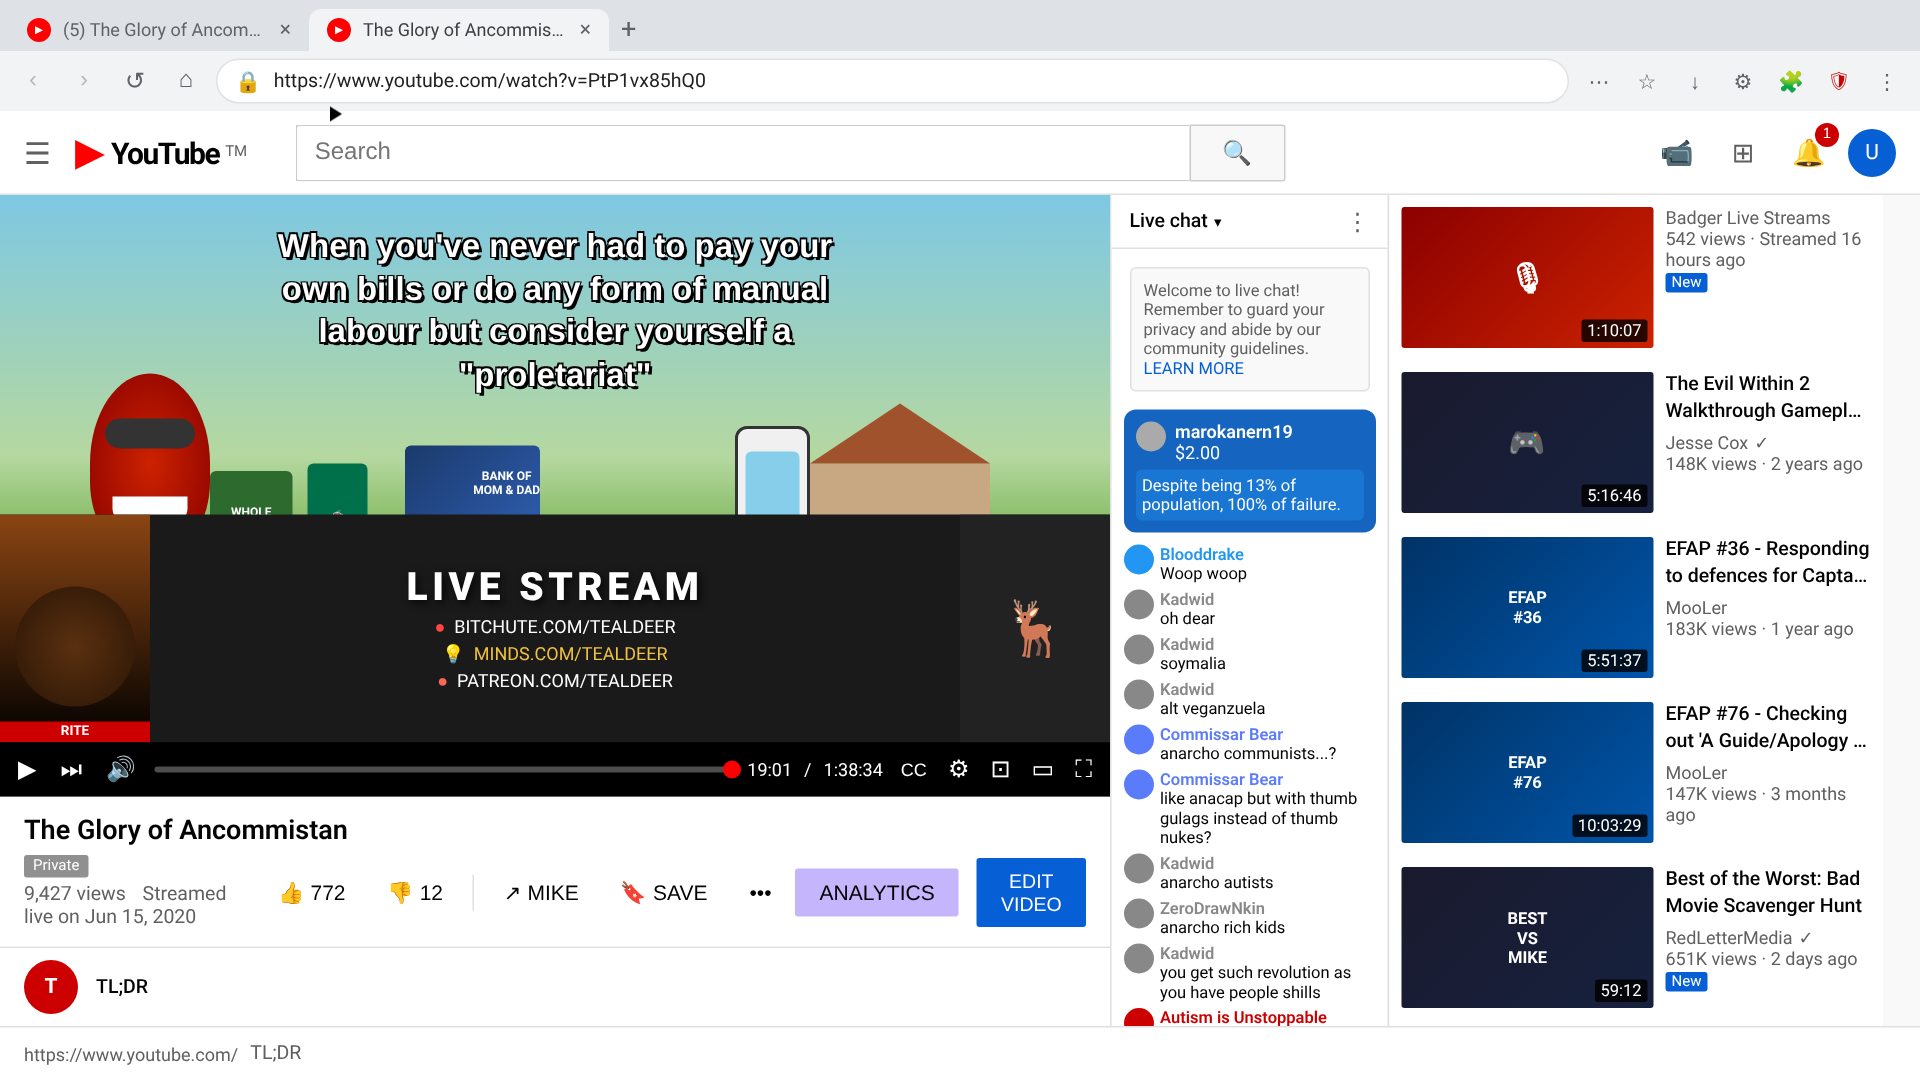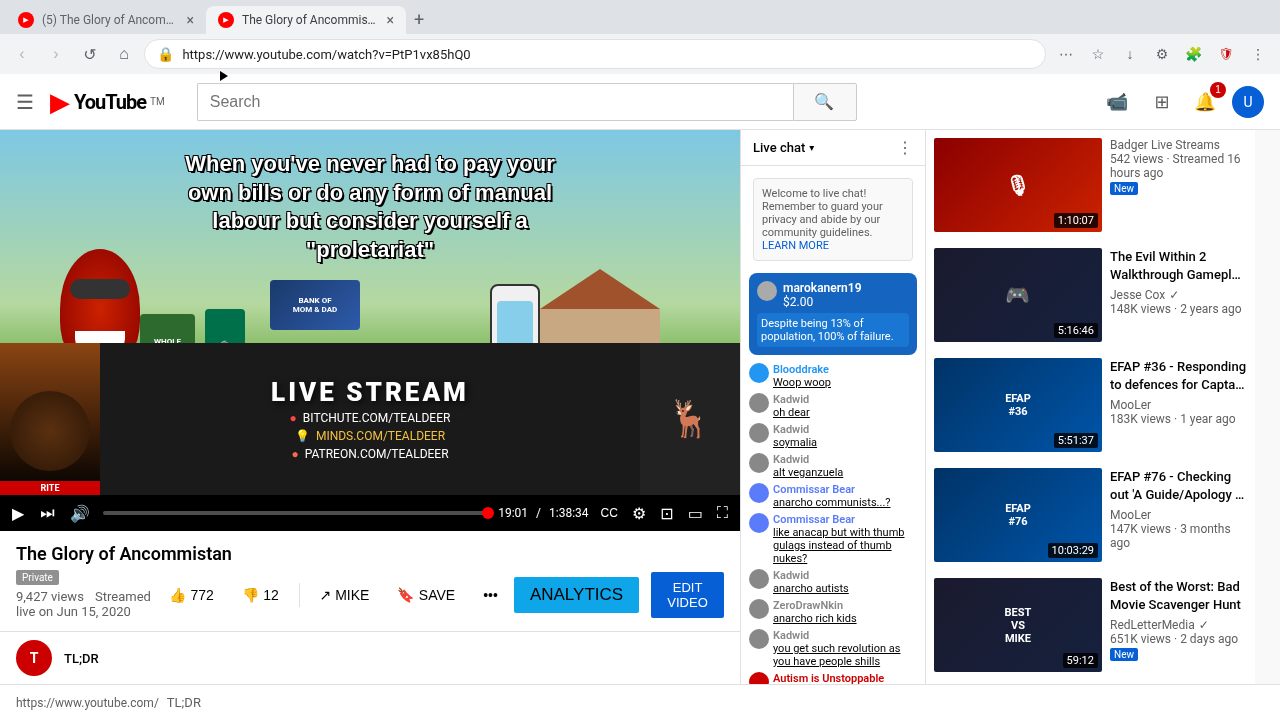--- a/index.html
+++ b/index.html
@@ -53,37 +53,37 @@
     
     .video-info { background: white; padding: 12px 16px; border-bottom: 1px solid #e0e0e0; }
     .video-title { font-size: 18px; font-weight: 600; color: #030303; margin-bottom: 6px; }
     .channel-badge { background: #909090; color: white; font-size: 10px; padding: 2px 6px; border-radius: 2px; }
     .video-stats { font-size: 13px; color: #606060; }
     .video-actions { display: flex; align-items: center; gap: 4px; }
     .action-btn { display: flex; align-items: center; gap: 4px; padding: 8px 12px; border: none; background: transparent; cursor: pointer; font-size: 14px; color: #030303; border-radius: 2px; }
     .action-count { font-size: 14px; font-weight: 500; }
     .action-sep { width: 1px; height: 24px; background: #e0e0e0; margin: 0 4px; }
     .more-btn { margin-left: auto; }
-    .analytics-btn { background: #0ea5e9; padding: 8px 16px; border: none; cursor: pointer; font-size: 17px; font-weight: 500; border-radius: 2px; margin-left: auto; }
+    .analytics-btn { background: #c4b5fd; padding: 8px 16px; border: none; cursor: pointer; font-size: 14px; font-weight: 500; border-radius: 2px; margin-left: auto; }
     .edit-video-btn { background: #065fd4; color: white; padding: 8px 16px; border: none; cursor: pointer; font-size: 13px; font-weight: 500; border-radius: 2px; margin-left: 8px; }
 
     
     .channel-info-bar { display: flex; align-items: center; padding: 8px 16px; background: white; gap: 12px; }
     .channel-avatar { width: 36px; height: 36px; border-radius: 50%; background: #cc0000; flex-shrink: 0; display: flex; align-items: center; justify-content: center; color: white; font-size: 14px; font-weight: 700; }
     .channel-name { font-size: 13px; font-weight: 500; }
 
     
     .chat-section { width: 185px; flex-shrink: 0; background: white; border-left: 1px solid #e0e0e0; display: flex; flex-direction: column; }
     .chat-header { display: flex; align-items: center; padding: 8px 12px; border-bottom: 1px solid #e0e0e0; background: white; }
     .chat-title { font-size: 13px; font-weight: 500; flex: 1; display: flex; align-items: center; gap: 4px; }
     .chat-more { color: #606060; cursor: pointer; font-size: 16px; }
     .chat-messages { flex: 1; overflow-y: auto; padding: 8px; display: flex; flex-direction: column; gap: 4px; }
     .chat-msg { display: flex; flex-direction: column; font-size: 11px; }
     .chat-msg-user { font-weight: 600; color: #065fd4; }
-    .chat-msg-text { color: #030303; text-decoration: underline; }
+    .chat-msg-text { color: #030303; }
     .chat-welcome { background: #f9f9f9; border: 1px solid #e0e0e0; padding: 8px; margin: 4px; font-size: 11px; color: #606060; border-radius: 4px; }
     .chat-welcome a { color: #065fd4; text-decoration: none; }
     .super-chat { background: #1565c0; color: white; border-radius: 8px; padding: 8px; margin: 4px 0; }
     .super-chat-user { font-size: 12px; font-weight: 600; }
     .super-chat-amount { font-size: 12px; }
     .super-chat-msg { font-size: 11px; background: #1976d2; padding: 4px; border-radius: 4px; margin-top: 4px; }
     .chat-msg-row { display: flex; align-items: flex-start; gap: 4px; }
 
     
     .sidebar { width: 330px; flex-shrink: 0; background: white; overflow-y: auto; border-left: 1px solid #e0e0e0; }
@@ -203,21 +203,21 @@
           </div>
 
           <div style="position:absolute;bottom:0;left:140px;">
             <div style="width:55px;height:65px;background:#2d6a2d;border-radius:4px 4px 0 0;display:flex;align-items:center;justify-content:center;font-size:8px;color:white;font-weight:700;text-align:center;padding:2px;">WHOLE<br>FOODS</div>
           </div>
 
           <div style="position:absolute;bottom:0;left:205px;">
             <div style="width:40px;height:70px;background:#00704a;border-radius:4px 4px 0 0;display:flex;align-items:center;justify-content:center;font-size:7px;color:white;font-weight:700;text-align:center;">☕</div>
           </div>
 
-          <div style="position:absolute;bottom:49px;left:270px;width:90px;height:50px;background:linear-gradient(135deg,#1a3a6b,#2d5aaa);border-radius:4px;display:flex;align-items:center;justify-content:center;margin-top:12px;">
+          <div style="position:absolute;bottom:32px;left:270px;width:90px;height:50px;background:linear-gradient(135deg,#1a3a6b,#2d5aaa);border-radius:4px;display:flex;align-items:center;justify-content:flex-end;margin-top:12px;">
             <span style="color:white;font-size:8px;font-weight:700;text-align:center;">BANK OF<br>MOM &amp; DAD</span>
           </div>
 
           <div style="position:absolute;bottom:0;right:200px;width:50px;height:95px;background:#f0f0f0;border-radius:8px;border:2px solid #333;display:flex;align-items:center;justify-content:center;">
             <div style="width:36px;height:60px;background:#87ceeb;border-radius:4px;"></div>
           </div>
         </div>
 
         <div style="position:absolute;bottom:36px;left:0;width:100%;height:38%;background:#1a1a1a;display:flex;align-items:center;overflow:hidden;">
 

